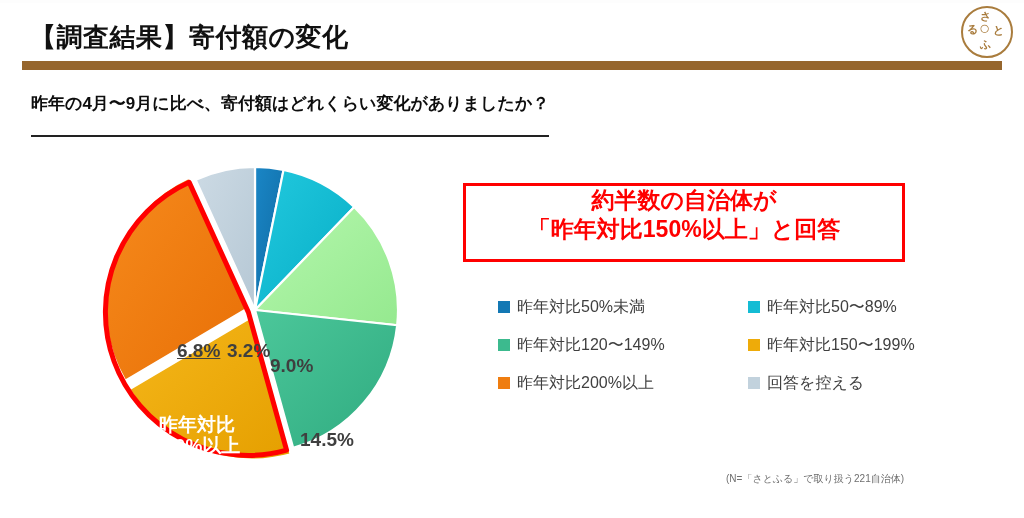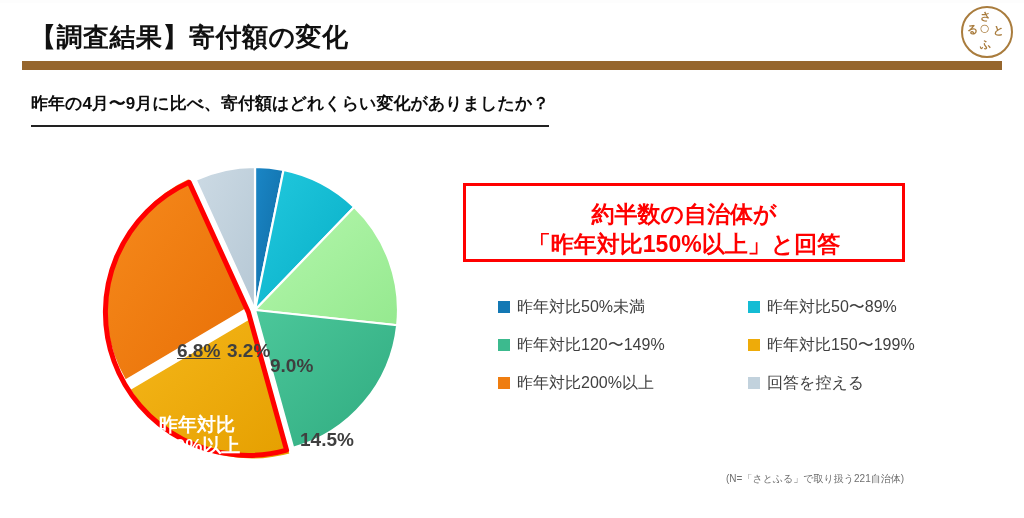--- a/index.html
+++ b/index.html
@@ -36,21 +36,21 @@
   .logo .g{position:absolute;font-size:11px;font-weight:bold;line-height:1;}
   .logo .g1{left:16px;top:2px;}
   .logo .g2{left:3px;top:15px;}
   .logo .g3{left:29px;top:16px;}
   .logo .g4{left:16px;top:30px;}
   .logo .g5{left:16px;top:16px;font-size:9px;}
 
   .subtitle{
     position:absolute;left:31px;top:92px;
     font-size:17px;font-weight:bold;color:#0d0d0d;
-    border-bottom:2px solid #222;padding-bottom:10px;
+    border-bottom:2px solid #222;padding-bottom:20px;
     white-space:nowrap;
   }
 
   
   #pie-area{position:absolute;left:80px;top:160px;width:350px;height:300px;}
   #pie-svg{position:absolute;left:0;top:0;}
   .pie-label{
     position:absolute;text-align:center;font-weight:bold;
     white-space:nowrap;pointer-events:none;
   }
@@ -60,21 +60,21 @@
   .lbl-0{left:147px;top:180px;font-size:19px;}
   .lbl-1{left:190px;top:195px;font-size:19px;}
   .lbl-2{left:220px;top:269px;font-size:19px;}
   .lbl-5{left:22px;top:255px;font-size:19px;line-height:1.08;text-align:center;width:190px;}
   .lbl-6{left:97px;top:180px;font-size:19px;text-decoration:underline;}
 
   
   .callout{
     position:absolute;left:463px;top:183px;width:442px;height:79px;
     box-sizing:border-box;border:3px solid #ff0000;background:#ffffff;
-    display:flex;flex-direction:column;align-items:center;justify-content:flex-end;
+    display:flex;flex-direction:column;align-items:center;justify-content:flex-start;
   }
   .callout div{
     color:#ff0000;font-size:23px;font-weight:bold;line-height:1.28;
     white-space:nowrap;
   }
 
   
   #legend{
     position:absolute;left:458px;top:298px;width:470px;
     display:grid;grid-template-columns:250px 220px;

